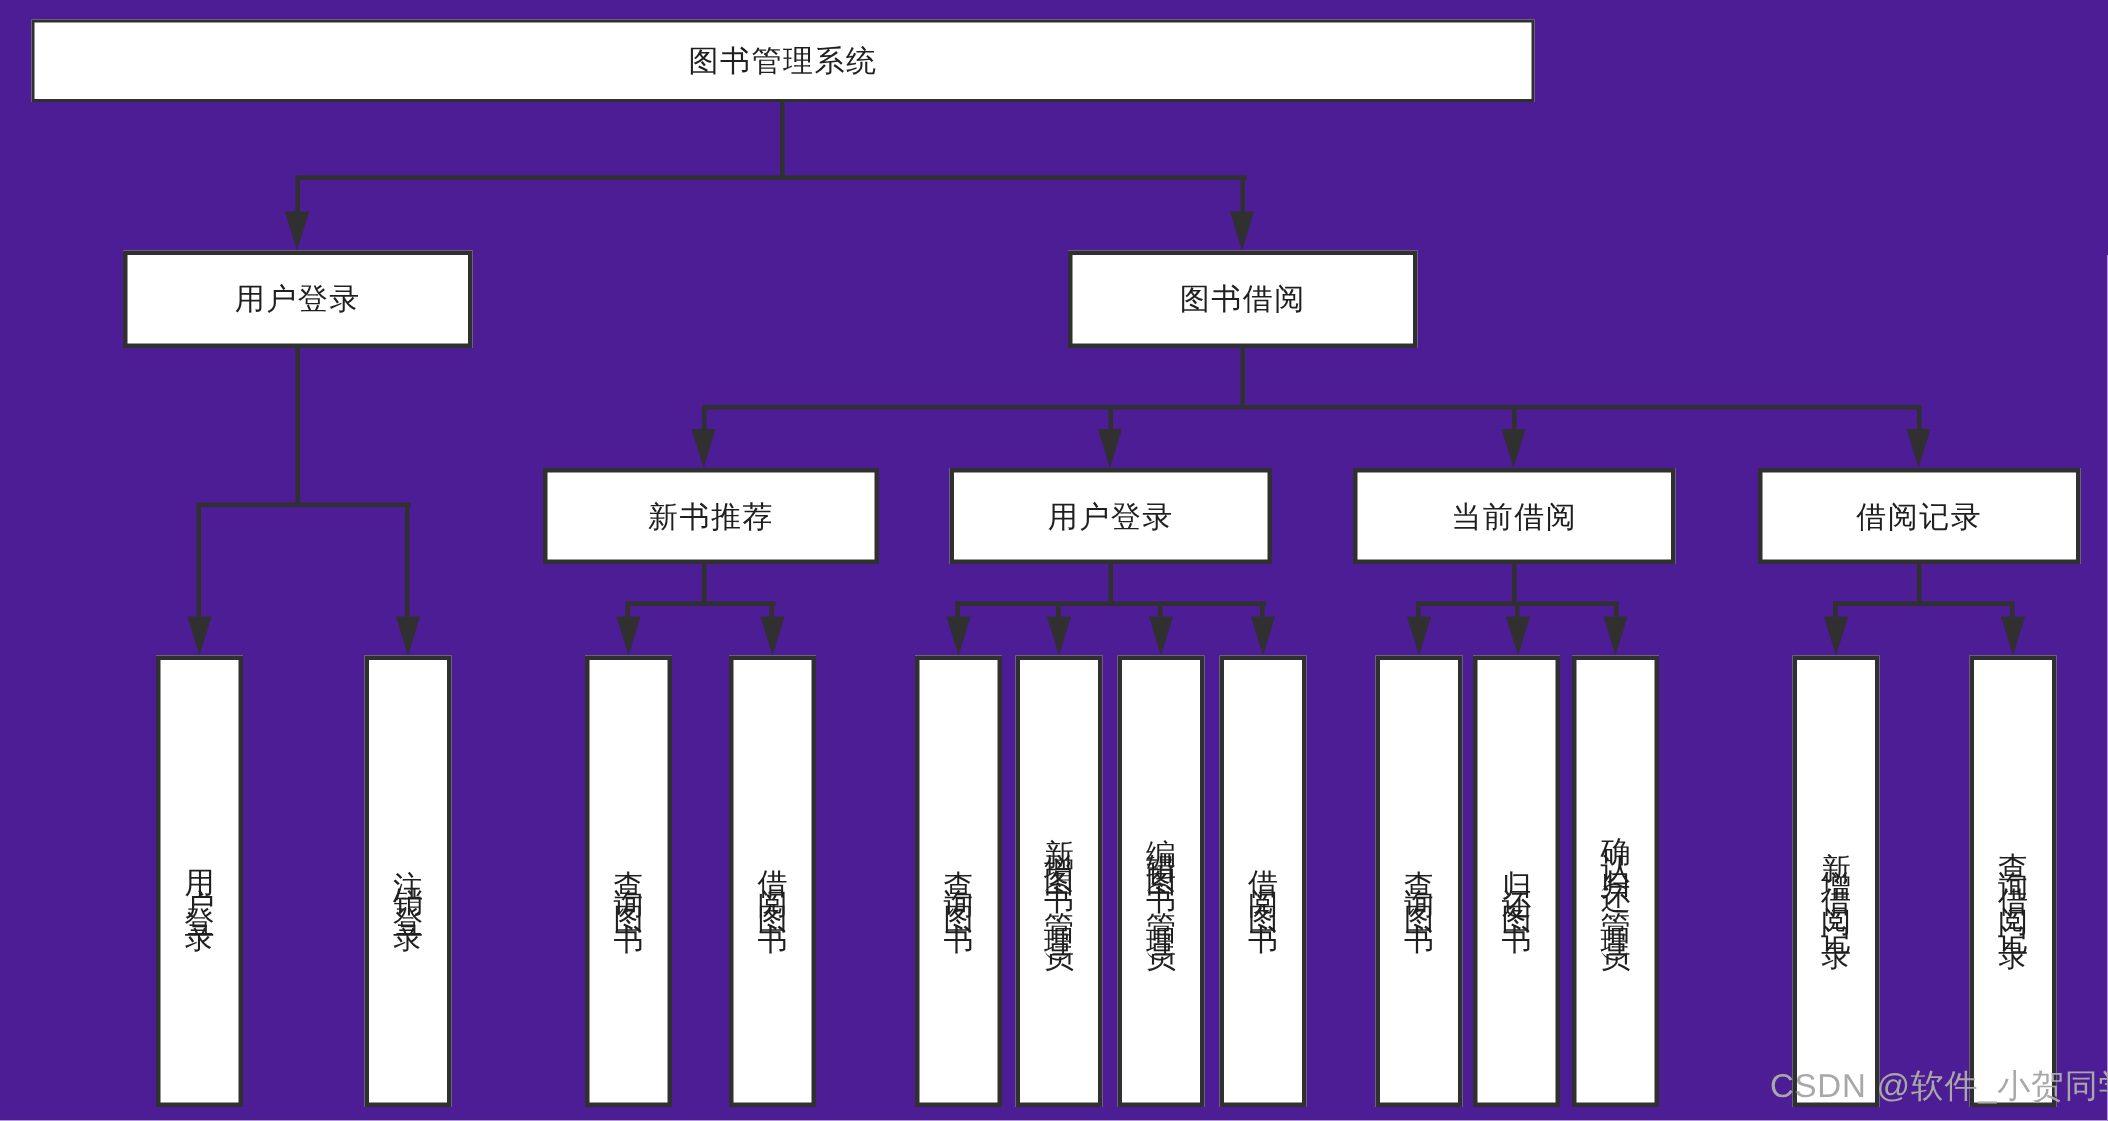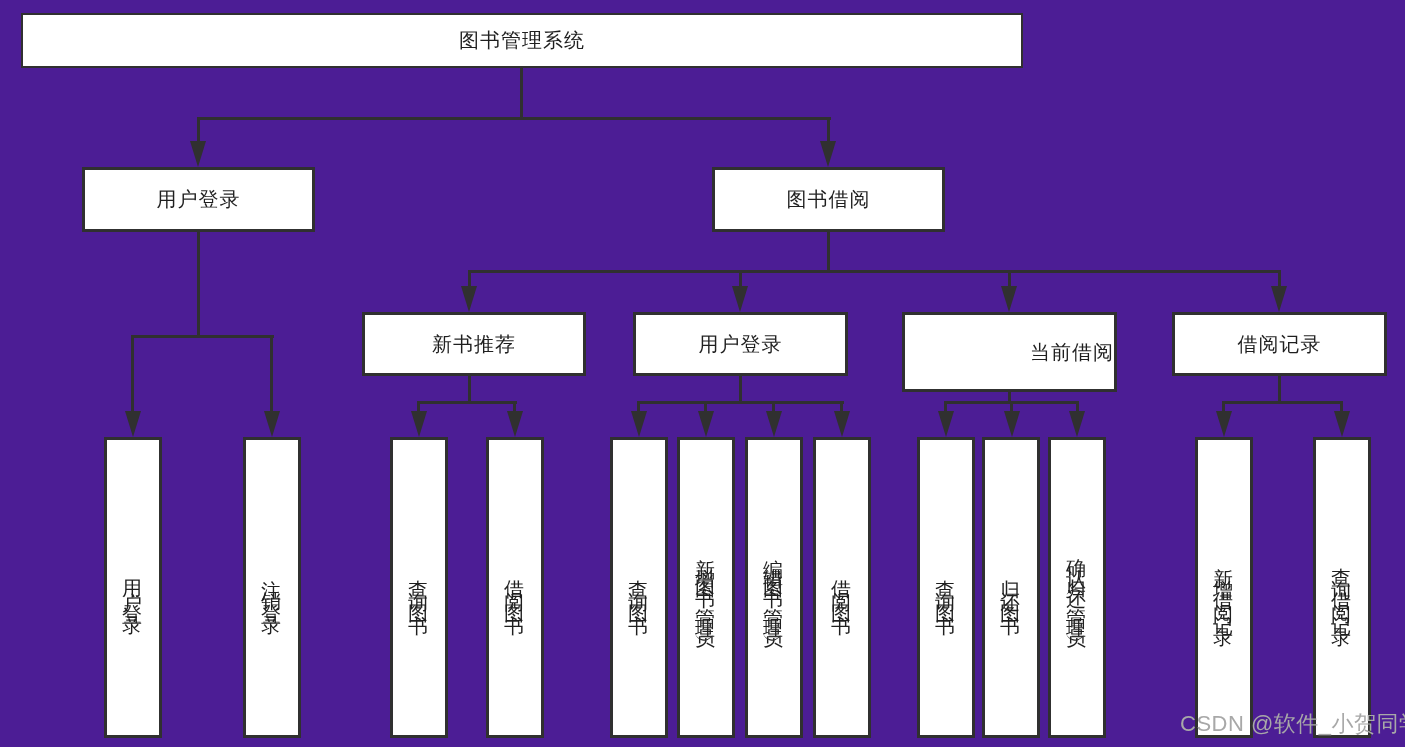--- a/index.html
+++ b/index.html
@@ -100,21 +100,21 @@
   <div class="ah" style="left:732px;top:286px;"></div>
   <div class="ah" style="left:1001px;top:286px;"></div>
   <div class="ah" style="left:1271px;top:286px;"></div>
 
   <div class="box" style="left:362px;top:312px;width:224px;height:64px;align-items:center;">
     <span>新书推荐</span>
   </div>
   <div class="box" style="left:633px;top:312px;width:215px;height:64px;">
     <span>用户登录</span>
   </div>
-  <div class="box" style="left:902px;top:312px;width:215px;height:80px;justify-content:flex-end;">
+  <div class="box" style="left:902px;top:312px;width:215px;height:64px;">
     <span>当前借阅</span>
   </div>
   <div class="box" style="left:1172px;top:312px;width:215px;height:64px;">
     <span>借阅记录</span>
   </div>
 
   <div class="vl" style="left:468px;top:374px;height:30px;"></div>
   <div class="hl" style="left:417px;top:401px;width:100px;"></div>
   <div class="vl" style="left:417px;top:401px;height:14px;"></div>
   <div class="vl" style="left:513px;top:401px;height:14px;"></div>

